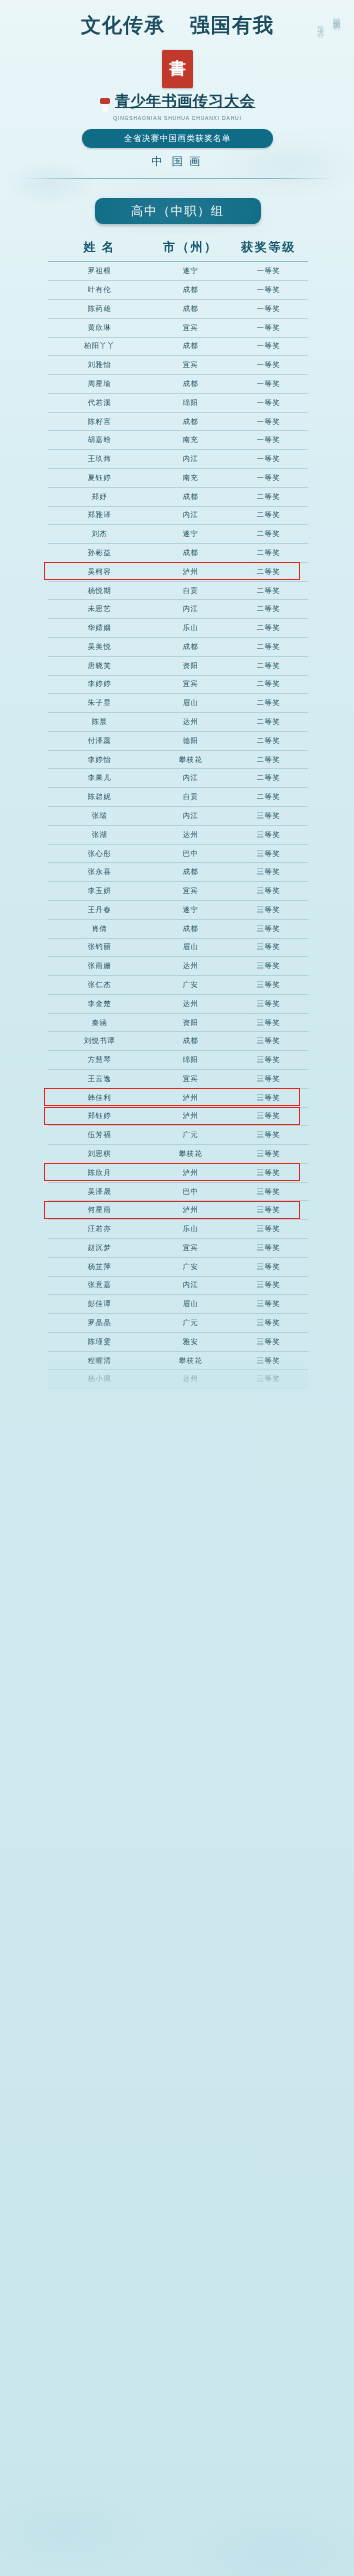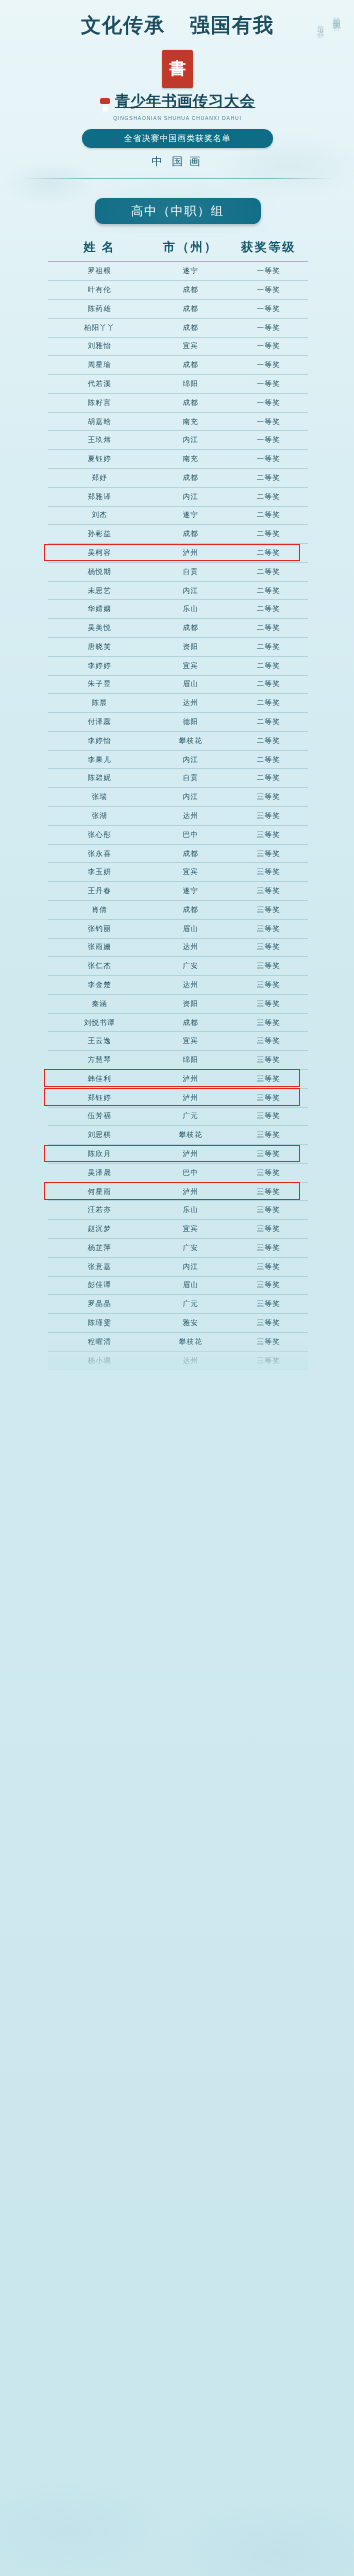--- a/index.html
+++ b/index.html
@@ -248,20 +248,25 @@
             <td>叶有伦</td>
             <td>成都</td>
             <td>一等奖</td>
           </tr>
           <tr>
             <td>陈药雄</td>
             <td>成都</td>
             <td>一等奖</td>
           </tr>
           <tr>
+            <td>黄欣琳</td>
+            <td>宜宾</td>
+            <td>一等奖</td>
+          </tr>
+          <tr>
             <td>柏阳丫丫</td>
             <td>成都</td>
             <td>一等奖</td>
           </tr>
           <tr>
             <td>刘雅怡</td>
             <td>宜宾</td>
             <td>一等奖</td>
           </tr>
           <tr>
@@ -438,27 +443,27 @@
             <td>秦涵</td>
             <td>资阳</td>
             <td>三等奖</td>
           </tr>
           <tr>
             <td>刘悦书谭</td>
             <td>成都</td>
             <td>三等奖</td>
           </tr>
           <tr>
+            <td>方慧琴</td>
+            <td>绵阳</td>
+            <td>三等奖</td>
+          </tr>
+          <tr>
             <td>王云逸</td>
             <td>宜宾</td>
-            <td>三等奖</td>
-          </tr>
-          <tr>
-            <td>方慧琴</td>
-            <td>绵阳</td>
             <td>三等奖</td>
           </tr>
           <tr class="hl">
             <td>韩佳利</td>
             <td>泸州</td>
             <td>三等奖</td>
           </tr>
           <tr class="hl">
             <td>郑钰婷</td>
             <td>泸州</td>

